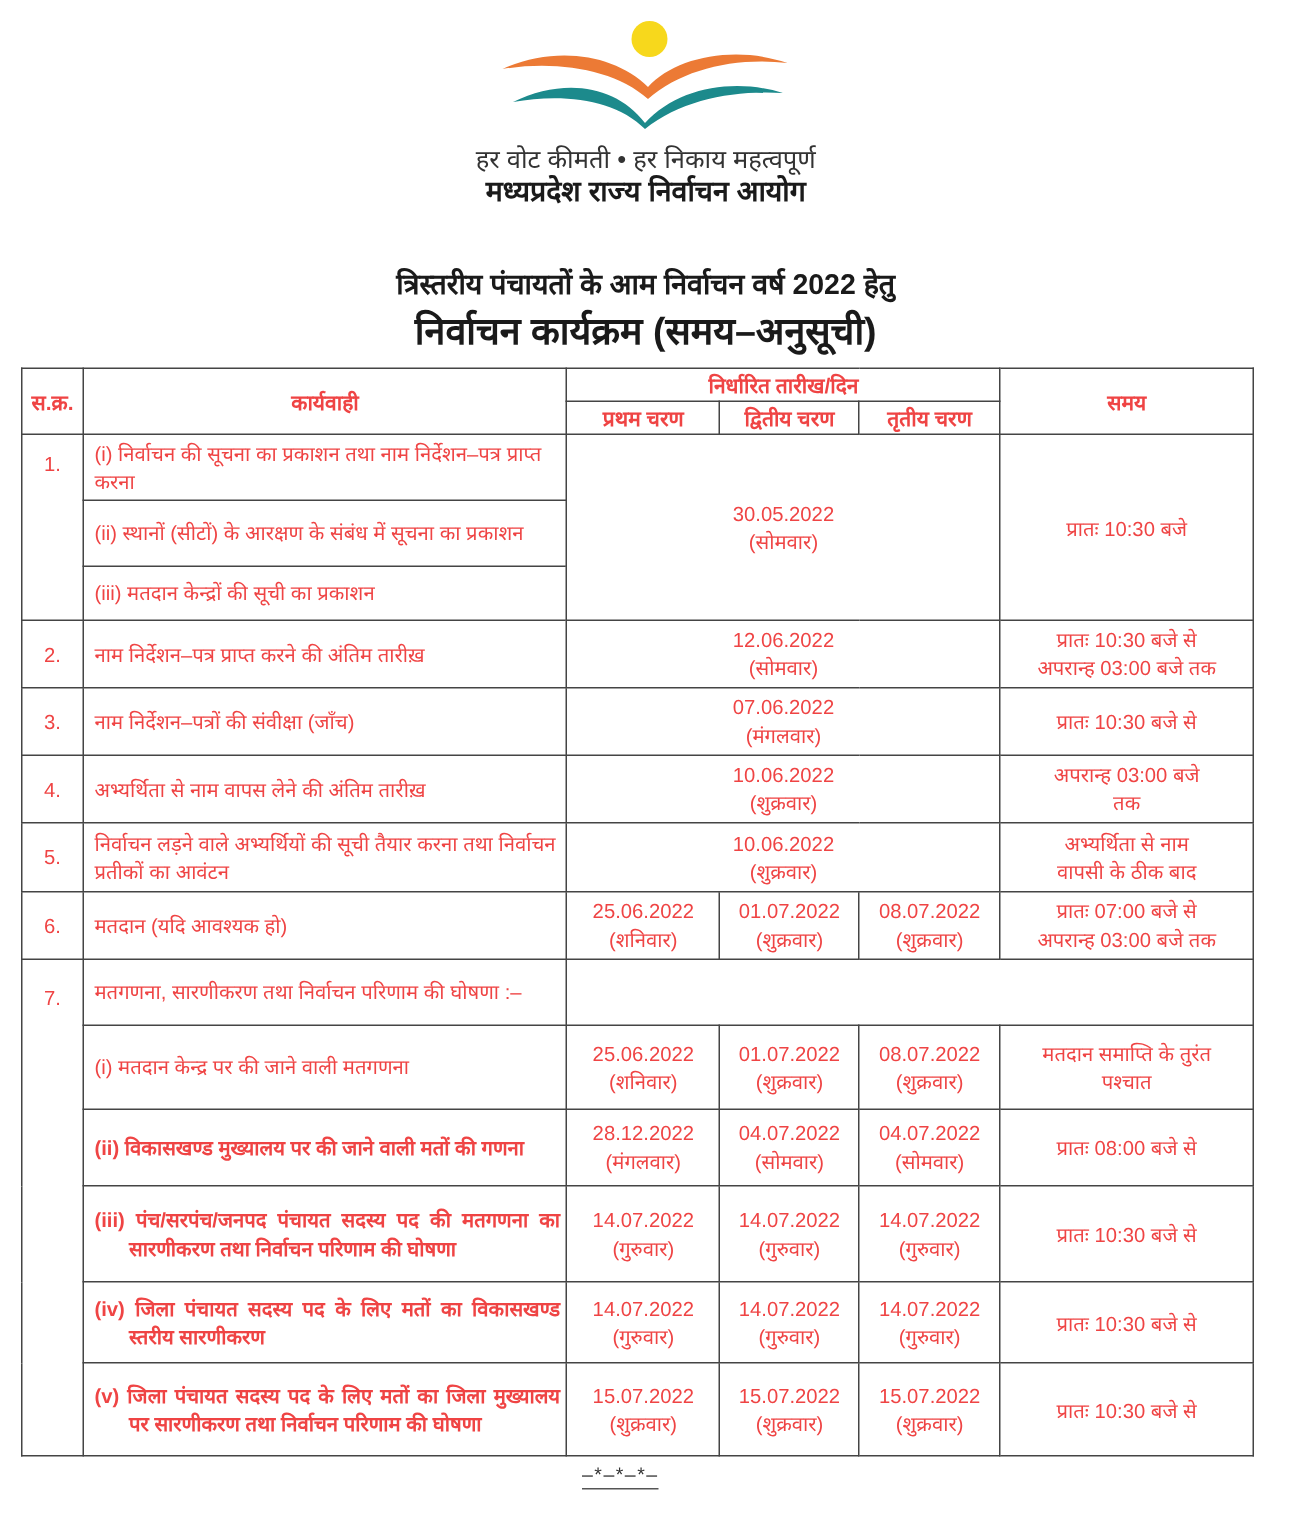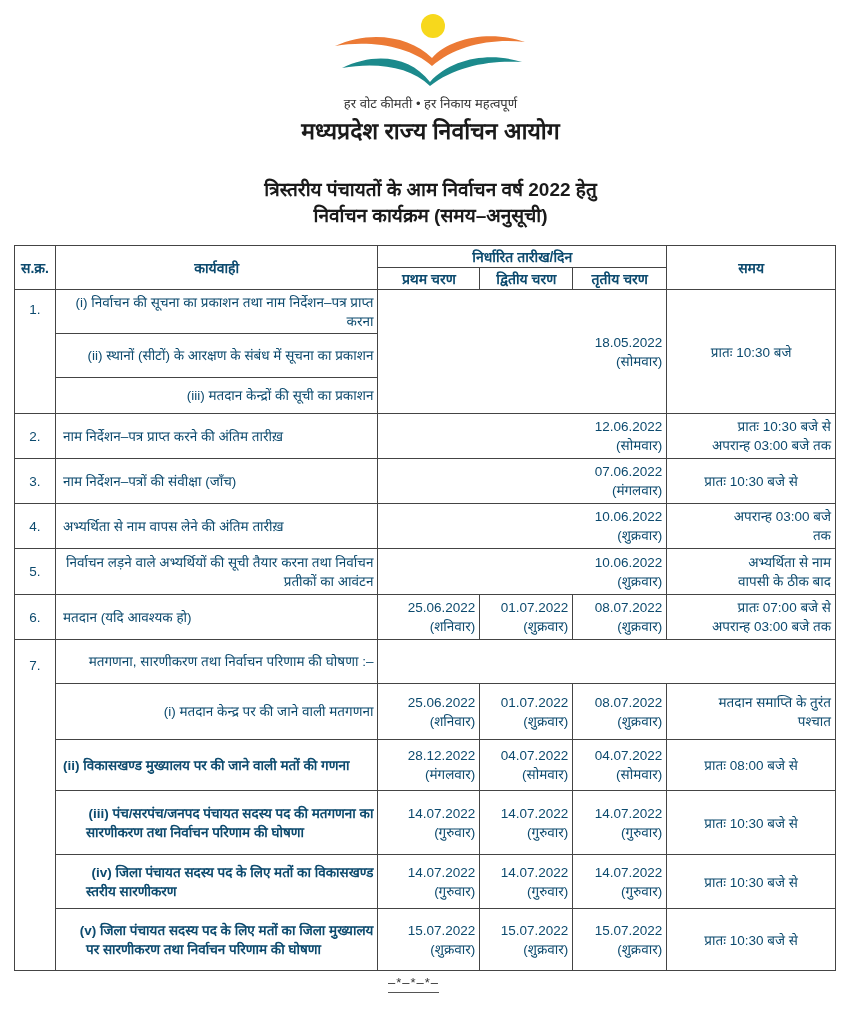--- a/index.html
+++ b/index.html
@@ -1,36 +1,36 @@
 <!DOCTYPE html>
 <html><head>
 <meta charset="utf-8">
 <style>
   html, body { margin:0; padding:0; background:#ffffff; }
   body { width:861px; height:1024px; position:relative; overflow:hidden;
          font-family:"Liberation Sans", "DejaVu Sans", sans-serif; color:#222; }
   .logo { position:absolute; left:330px; top:8px; width:200px; height:78px; }
   .tagline { position:absolute; left:0; width:861px; top:94px; text-align:center;
-             font-size:13px; color:#333; }
+             font-size:17px; color:#333; }
   .org { position:absolute; left:0; width:861px; top:114px; text-align:center;
-         font-size:23px; font-weight:bold; color:#1a1a1a; }
+         font-size:19px; font-weight:bold; color:#1a1a1a; }
   .title1 { position:absolute; left:0; width:861px; top:176px; text-align:center;
             font-size:19px; font-weight:bold; color:#1a1a1a; }
   .title2 { position:absolute; left:0; width:861px; top:202px; text-align:center;
-            font-size:19px; font-weight:bold; color:#1a1a1a; }
+            font-size:25px; font-weight:bold; color:#1a1a1a; }
   table.sched { position:absolute; left:14px; top:245px; width:822px;
-                border-collapse:collapse; font-size:13.5px; color:#0c4a6e; }
+                border-collapse:collapse; font-size:13.5px; color:#ef4444; }
   table.sched td, table.sched th { border:1.3px solid #444; padding:0 4px; }
   table.sched th { font-weight:bold; font-size:14px; text-align:center; }
   .c { text-align:center; }
   .l { text-align:left; padding-left:7px !important; }
   .j { text-align:justify; text-align-last:left;font-weight:bold; }
   .sno { vertical-align:top; padding-top:12px !important; text-align:center; }
   .sno-mid { text-align:center; }
-  .dt { line-height:19px;text-align:right; }
+  .dt { line-height:19px; }
   .hang { padding-left:30px !important; text-indent:-23px; }
   .footer { position:absolute; left:388px; top:975px; font-size:13px; color:#333;
             border-bottom:1.3px solid #555; padding-bottom:2px; letter-spacing:1px; }
 </style>
 </head>
 <body>
 
 <svg class="logo" viewBox="0 0 200 78">
   <circle cx="103" cy="18" r="12" fill="#f7d81c"></circle>
   <path d="M5,38 C40,22 80,28 102,50 C120,30 160,22 195,34 C160,30 125,38 102,58 C80,38 40,32 5,38 Z" fill="#ec7a35"></path>
@@ -61,21 +61,21 @@
   <tr style="height:22px">
     <th>प्रथम चरण</th>
     <th>द्वितीय चरण</th>
     <th>तृतीय चरण</th>
   </tr>
 
   <tr style="height:44px">
     <td rowspan="3" class="sno">1.</td>
     <td class="l dt">(i) निर्वाचन की सूचना का प्रकाशन तथा नाम निर्देशन–पत्र प्राप्त करना</td>
     <td rowspan="3" colspan="3" class="c dt">
-      <div>18.05.2022</div>
+      <div>30.05.2022</div>
       <div>(सोमवार)</div>
     </td>
     <td rowspan="3" class="c">प्रातः 10:30 बजे</td>
   </tr>
   <tr style="height:44px">
     <td class="l dt">(ii) स्थानों (सीटों) के आरक्षण के संबंध में सूचना का प्रकाशन</td>
   </tr>
   <tr style="height:36px">
     <td class="l dt">(iii) मतदान केन्द्रों की सूची का प्रकाशन</td>
   </tr>

